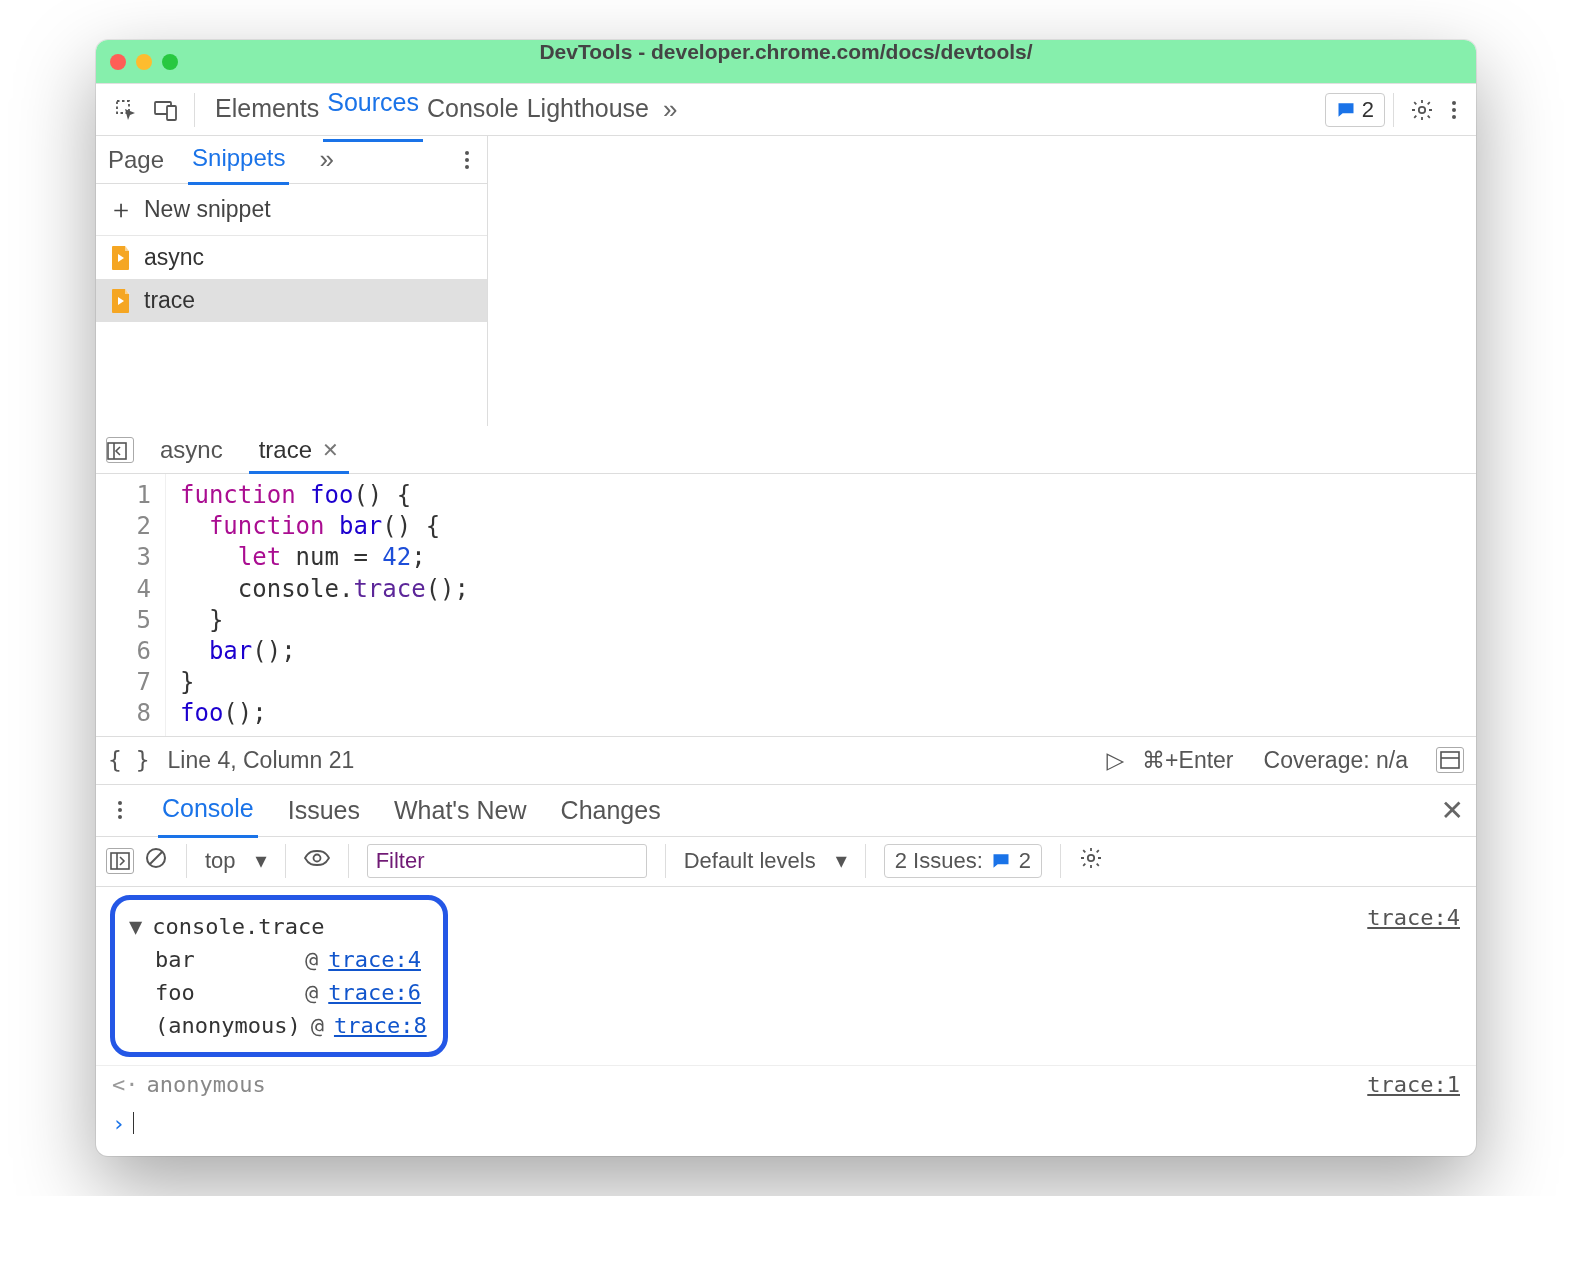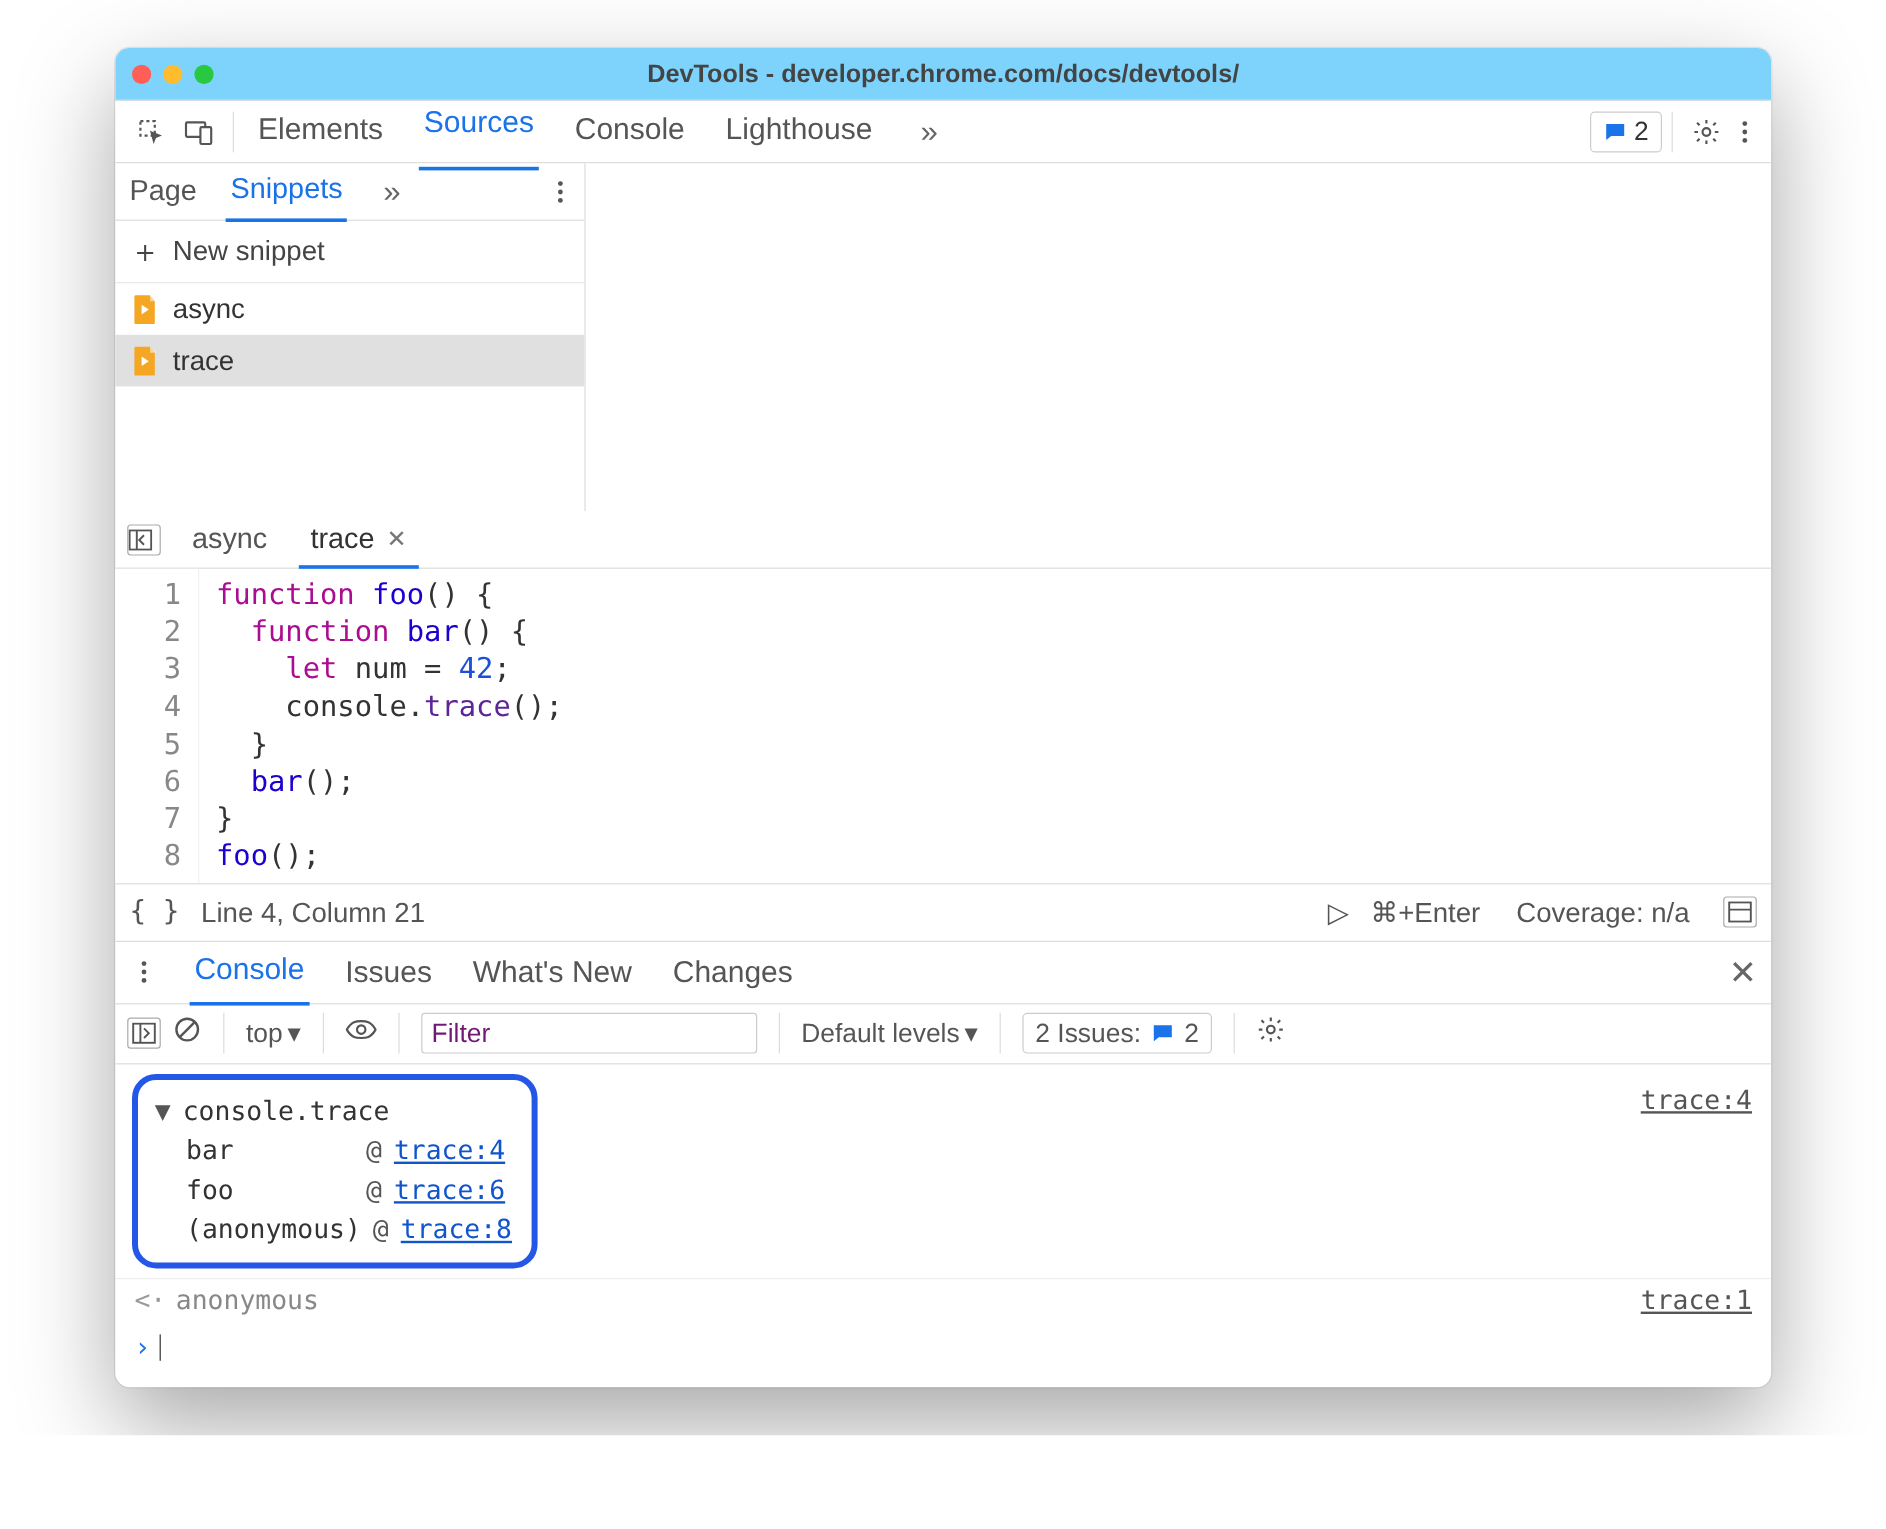--- a/index.html
+++ b/index.html
@@ -16,23 +16,22 @@
     border-radius: 12px;
     box-shadow: 0 30px 80px rgba(0,0,0,0.35), 0 0 0 1px rgba(0,0,0,0.08);
     overflow: hidden;
     background: #fff;
     font-size: 24px;
     color: #333;
   }
   
   .titlebar {
     display: flex;
-    align-items: center;
     height: 44px;
-    background: #7dd3fc;
+    background: #86efac;
     border-bottom: 1px solid #e0e0e0;
     padding: 0 14px;
     position: relative;
   }
   .traffic { display: flex; gap: 10px; align-items: center; }
   .dot { width: 16px; height: 16px; border-radius: 50%; }
   .dot.red { background: #ff5f57; }
   .dot.yellow { background: #febc2e; }
   .dot.green { background: #28c840; }
   .titlebar-title {
@@ -43,21 +42,21 @@
   .toolbar {
     display: flex; align-items: center;
     height: 52px; border-bottom: 1px solid #ddd;
     padding: 0 10px;
   }
   .toolbar .icon-btn {
     display: flex; align-items: center; justify-content: center;
     width: 40px; height: 40px; color: #555;
   }
   .vsep { width: 1px; height: 34px; background: #ddd; margin: 0 8px; }
-  .tabs-main { display: flex; align-items: center; gap: 26px; margin-left: 8px; font-size: 25px; color: #555; }
+  .tabs-main { display: flex; align-items: center; margin-left: 8px; font-size: 25px; color: #555; }
   .tab { padding: 10px 4px 12px; cursor: pointer; }
   .tab.active { color: #1a73e8; border-bottom: 3px solid #1a73e8; padding-bottom: 22px; }
   .chev { color: #666; font-size: 26px; margin-left: 10px; }
   .spacer { flex: 1; }
   .issue-pill {
     display: flex; align-items: center; gap: 6px;
     border: 1px solid #ccc; border-radius: 4px;
     padding: 3px 10px; color: #1a73e8; font-size: 22px;
   }
   .issue-pill .count { color: #333; }
@@ -116,21 +115,21 @@
   .drawer-tabs .tab { padding: 12px 4px 12px; }
   .drawer-tabs .close { margin-left: auto; font-size: 28px; color: #666; }
   .console-toolbar {
     display: flex; align-items: center; gap: 10px; height: 50px;
     border-bottom: 1px solid #ddd; padding: 0 10px; font-size: 22px; color: #555;
   }
   .flt {
     flex: 0 0 280px; border: 1px solid #ccc; border-radius: 3px;
     padding: 3px 8px; color: #888; font-size: 22px;
   }
-  .dropdown { display: flex; align-items: center; gap: 4px; }
+  .dropdown { display: flex; align-items: center; gap: 20px; }
   .link { color: #1155cc; text-decoration: underline; cursor: pointer; }
   .trace-box {
     border: 5px solid #2457e6; border-radius: 20px;
     padding: 10px 16px 10px 10px; margin: 8px 8px 8px 14px;
     display: inline-block; font-family: Menlo, Consolas, monospace; font-size: 22px;
   }
   .trace-row { display: flex; align-items: center; padding: 4px 0 4px 4px; gap: 10px; }
   .trace-row .at { color: #555; }
   .source-link { margin-left: auto; font-family: Menlo, Consolas, monospace; font-size: 22px; color: #555; text-decoration: underline; padding-right: 16px; }
   .row-flex { display: flex; align-items: flex-start; }

